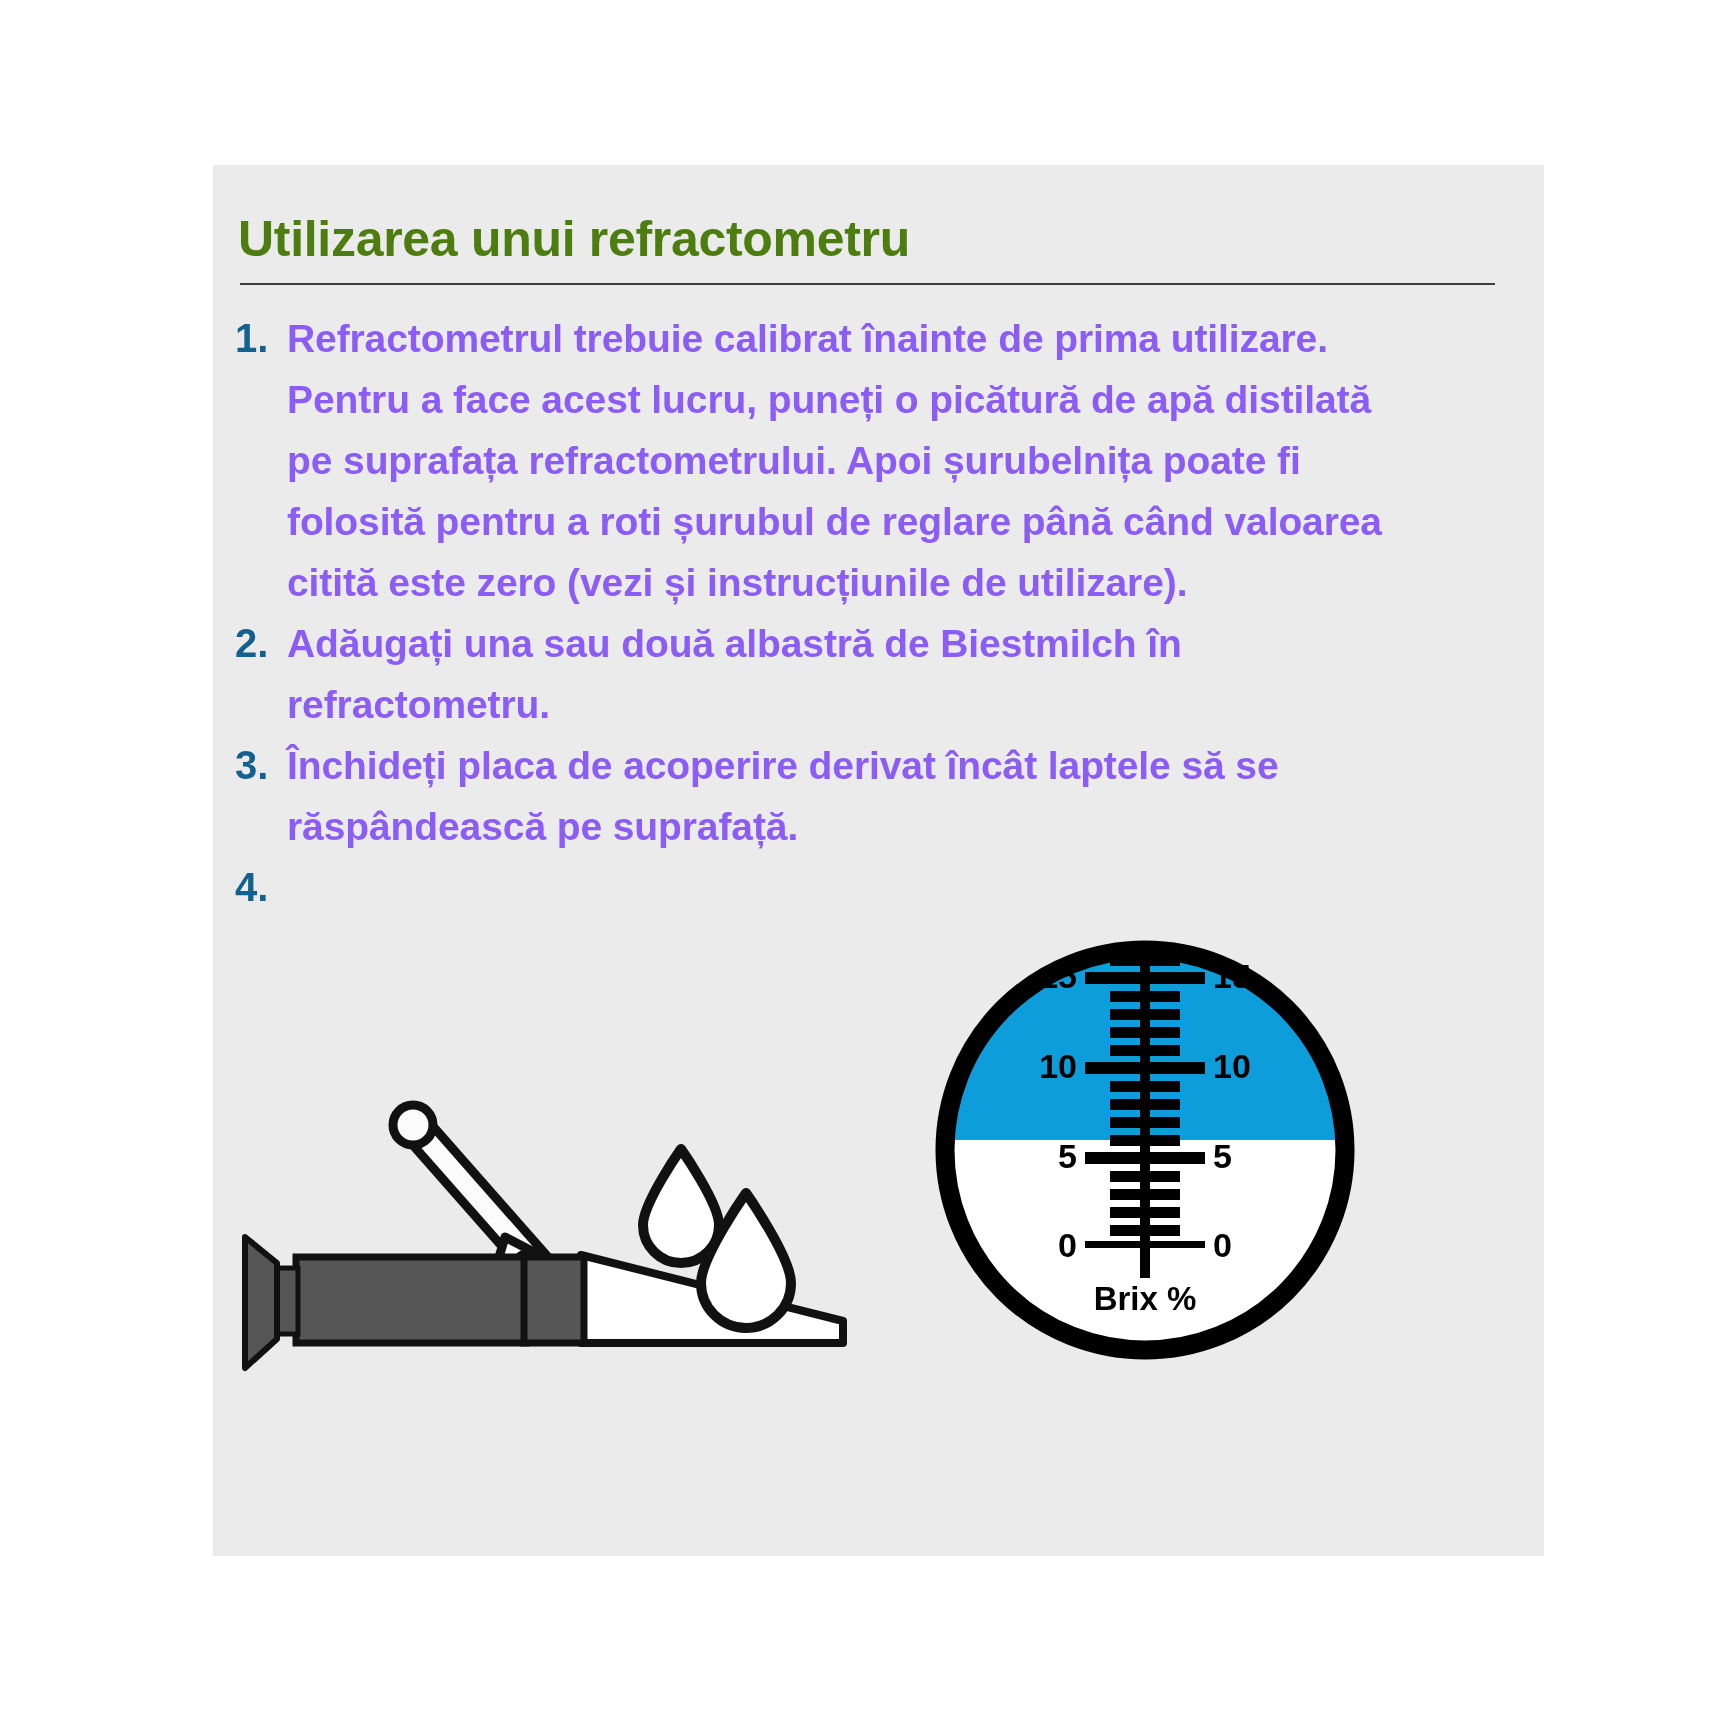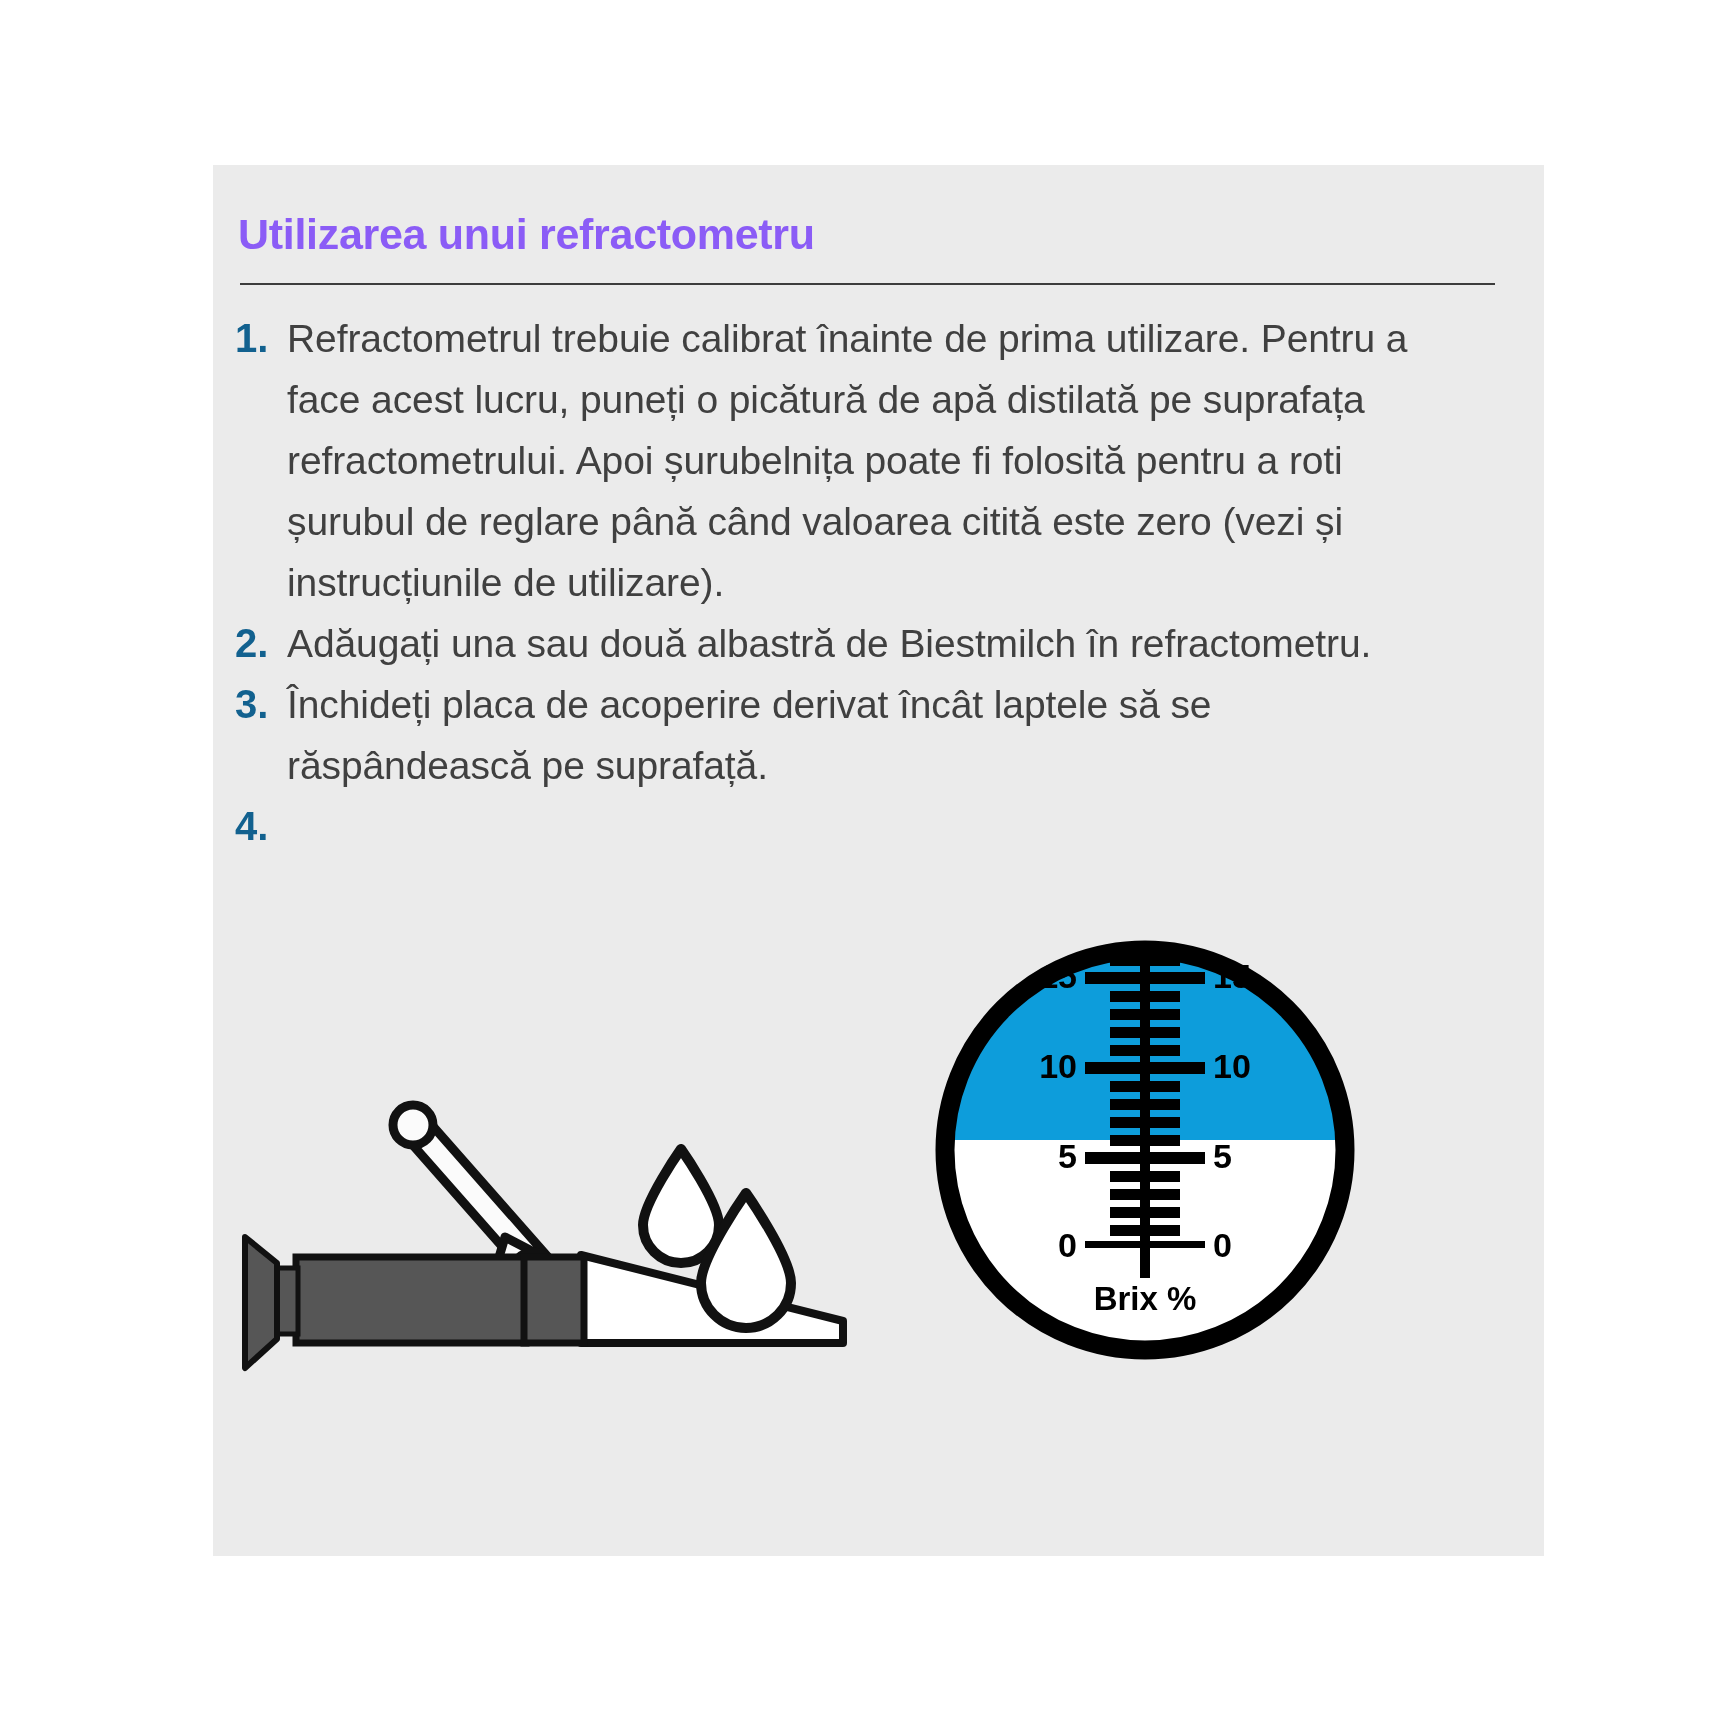--- a/index.html
+++ b/index.html
@@ -28,23 +28,23 @@
     width: 1331px;
     height: 1391px;
     background: #ebebeb;
   }
 
   
   .title {
     position: absolute;
     left: 25px;
     top: 45px;
-    font-size: 43px;
+    font-size: 50px;
     font-weight: bold;
-    color: #8b5cf6;
+    color: #4d7c0f;
     letter-spacing: -0.3px;
     white-space: nowrap;
   }
   .title-rule {
     position: absolute;
     left: 27px;
     top: 118px;
     width: 1255px;
     height: 2px;
     background: #3c3c3c;
@@ -67,23 +67,24 @@
     width: 52px;
     text-align: left;
     font-size: 40px;
     font-weight: bold;
     color: #12618f;
     line-height: 61px;
   }
   .li-text {
     flex: 1 1 auto;
     font-size: 39px;
-    color: #404040;
+    color: #8b5cf6;
     line-height: 61px;
     letter-spacing: -0.1px;
+    font-weight: bold;
   }
   .li-text.narrow { max-width: 760px; }
 
   
   .device {
     position: absolute;
     left: 20px;
     top: 920px;
     width: 620px;
     height: 300px;

